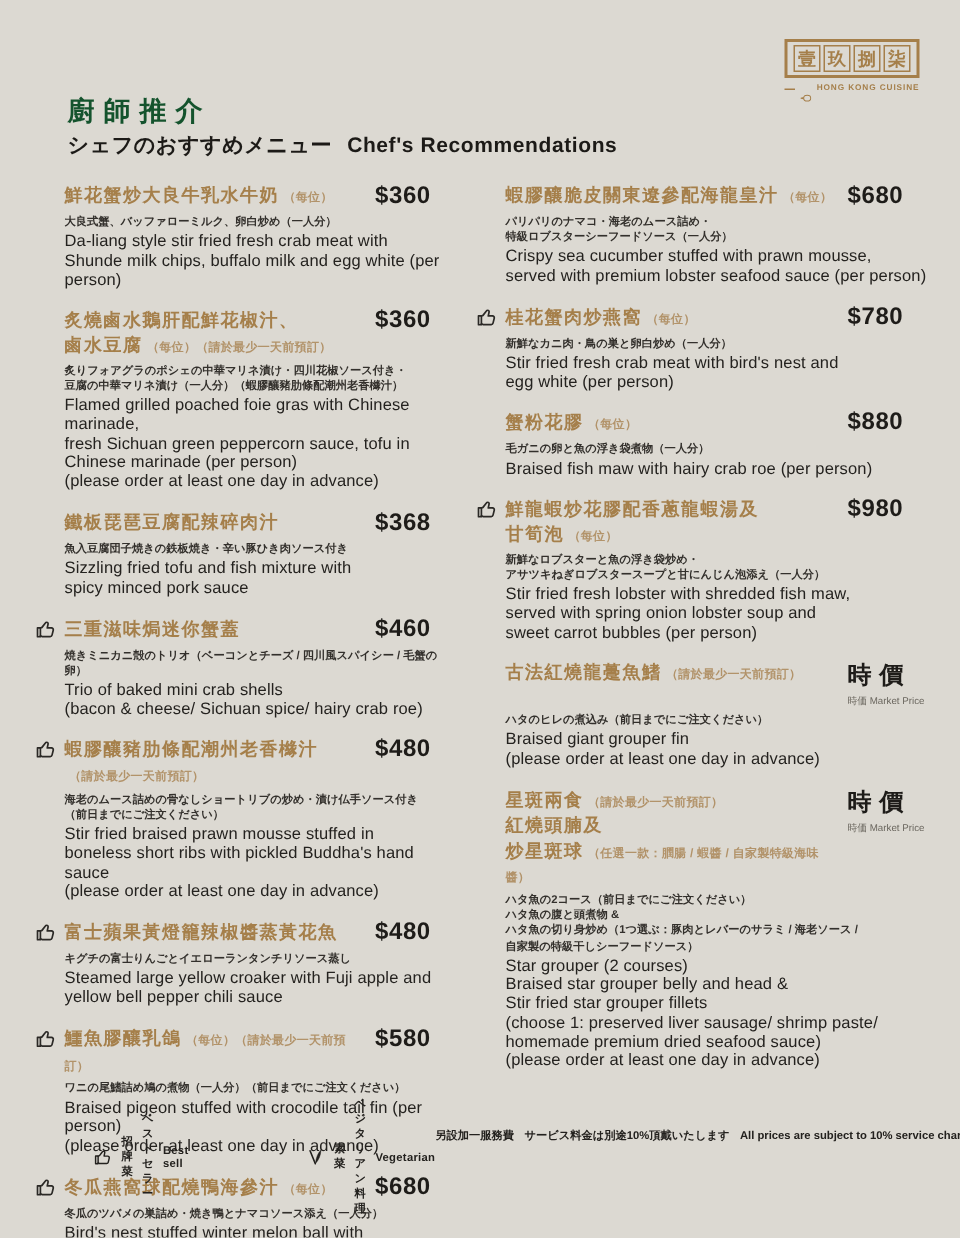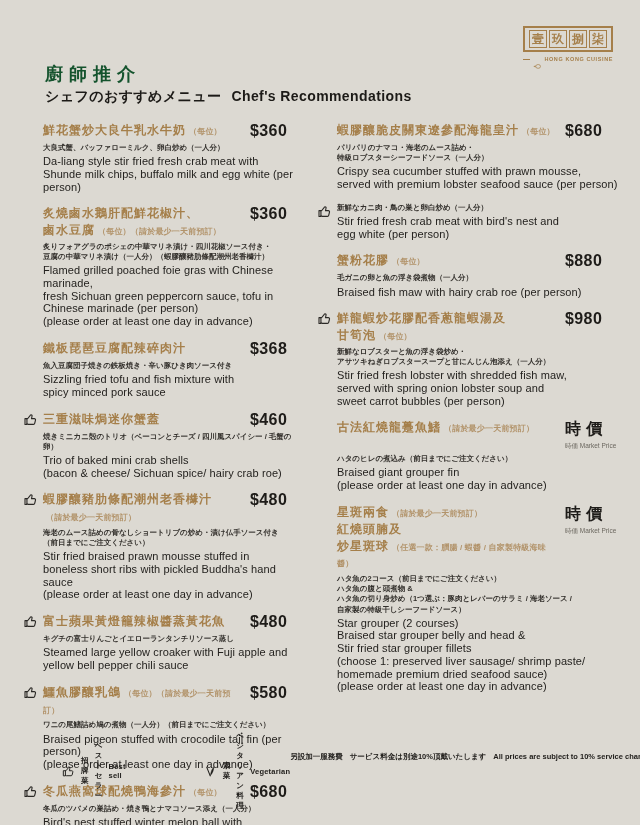--- a/index.html
+++ b/index.html
@@ -228,20 +228,27 @@
     <div class="desc-en">Crispy sea cucumber stuffed with prawn mousse,
 served with premium lobster seafood sauce (per person)</div>
   </div>
       <div class="item">
     <span class="bs-icon">
       <svg viewBox="0 0 24 24" fill="none" stroke="currentColor" stroke-width="1.8" stroke-linejoin="round" stroke-linecap="round">
         <path d="M3.2 10.5h3.1V20H3.2z"></path>
         <path d="M6.3 18.8l1.7 1h8.8c.9 0 1.7-.6 1.9-1.5l1.3-5.3c.3-1.2-.6-2.4-1.9-2.4h-4.5l.9-4.2c.2-1-.5-1.9-1.5-1.9-.6 0-1.1.3-1.4.8L8 10l-1.7.7"></path>
       </svg>
     </span>
+    <div class="item-head">
+      <div class="item-title"><span class="t">桂花蟹肉炒燕窩</span><span class="n">（每位）</span></div>
+      <div class="item-price">
+        <div class="price-main">$780</div>
+
+      </div>
+    </div>
     <div class="desc-jp">新鮮なカニ肉・鳥の巣と卵白炒め（一人分）</div>
     <div class="desc-en">Stir fried fresh crab meat with bird's nest and
 egg white (per person)</div>
   </div>
       <div class="item">
 
     <div class="item-head">
       <div class="item-title"><span class="t">蟹粉花膠</span><span class="n">（每位）</span></div>
       <div class="item-price">
         <div class="price-main">$880</div>

